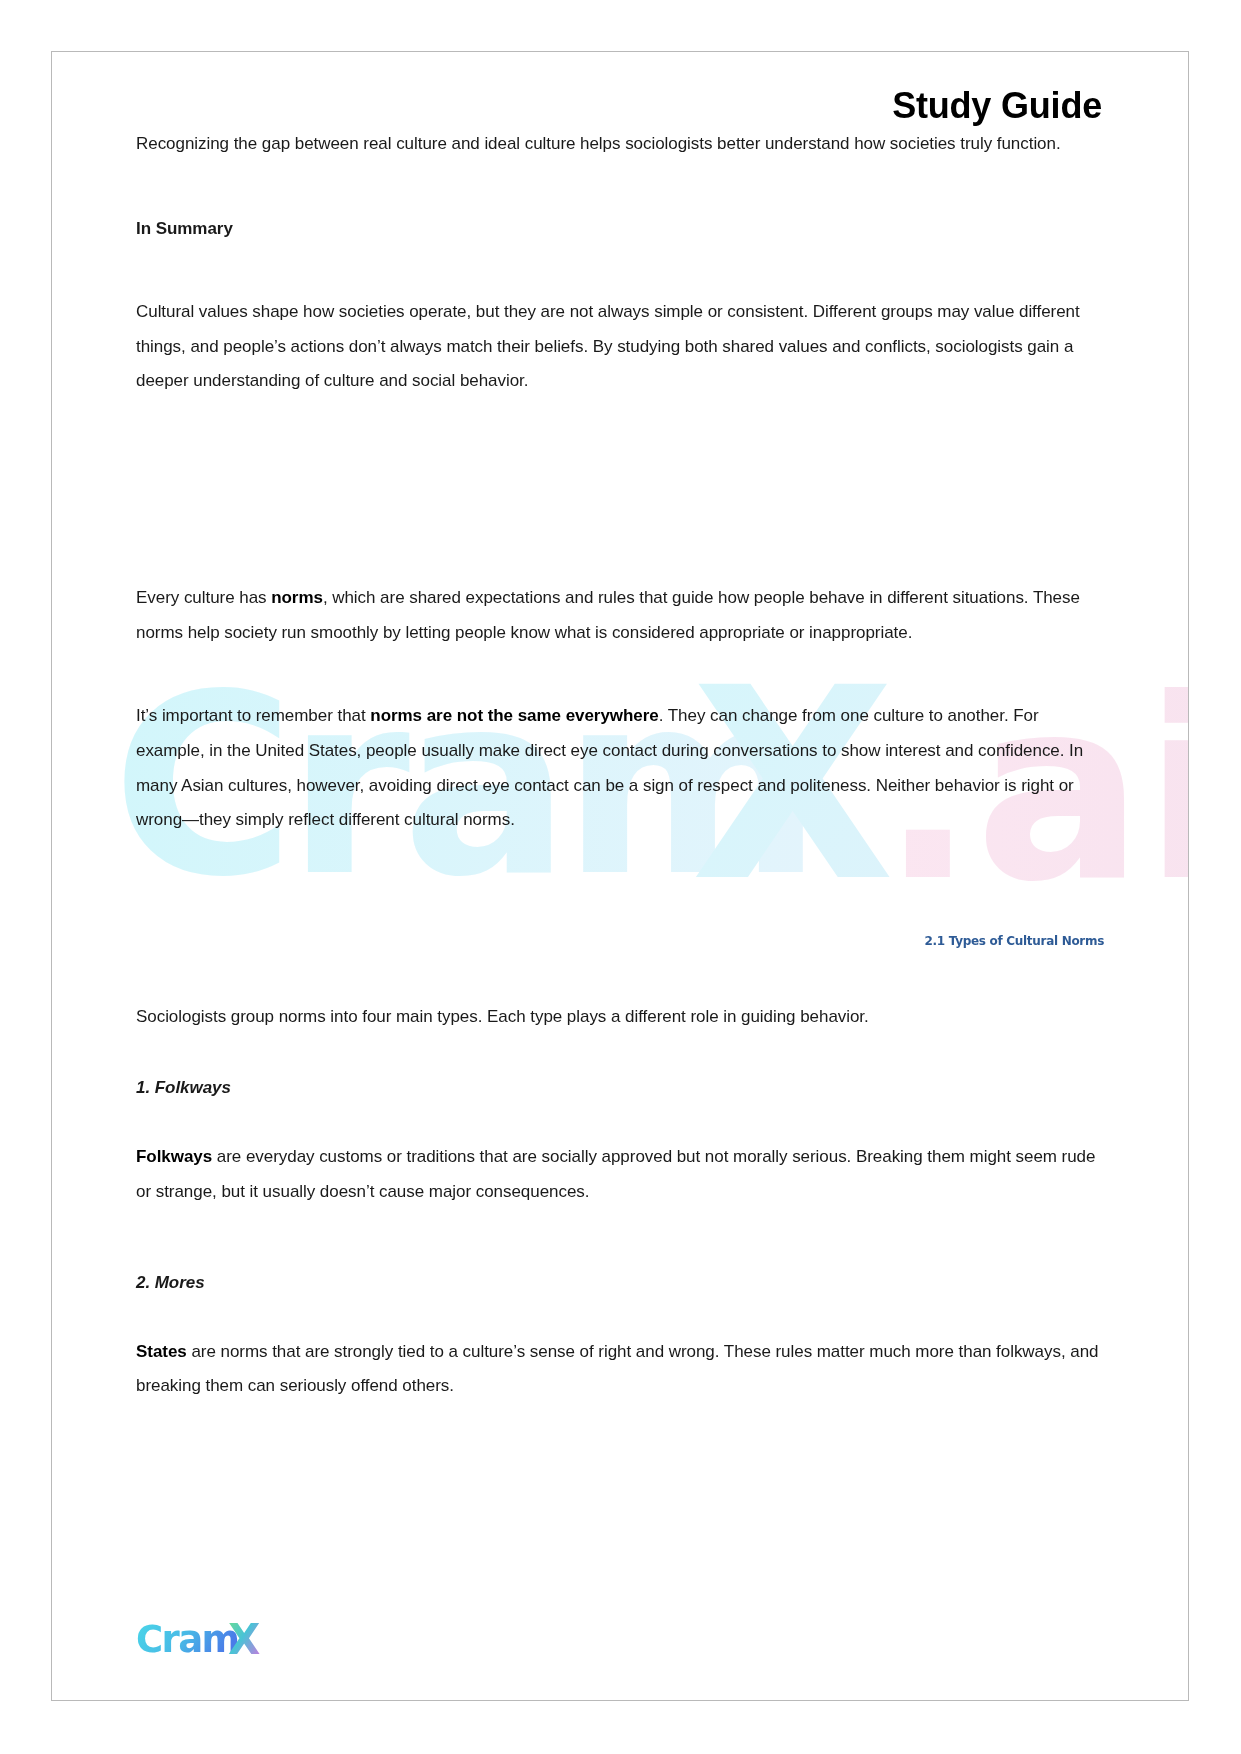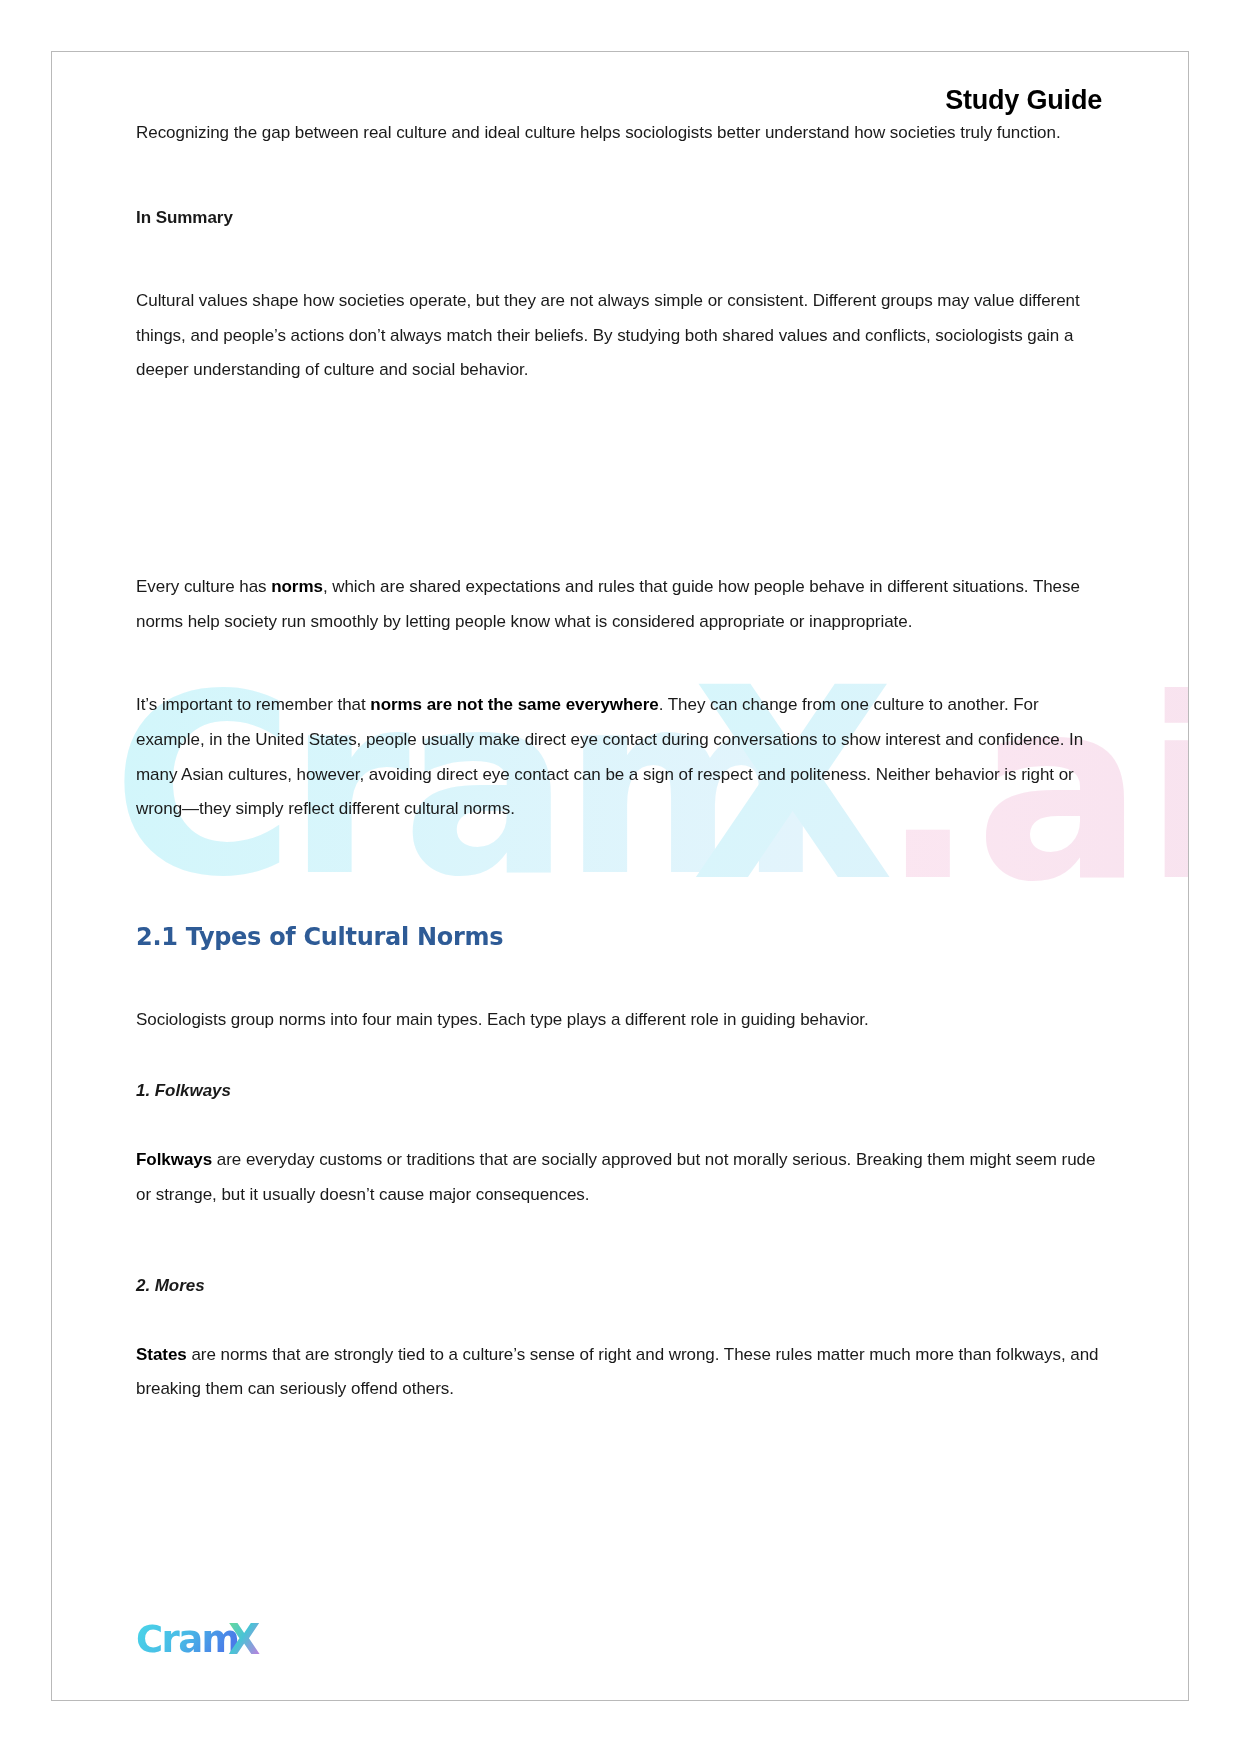--- a/index.html
+++ b/index.html
@@ -40,21 +40,21 @@
 
   
   .content {
     position: relative;
     z-index: 2;
     padding: 0 84px 0 84px;
   }
 
   .doc-title {
     text-align: right;
-    font-size: 27px;
+    font-size: 36px;
     font-weight: bold;
     color: #000000;
     letter-spacing: -0.2px;
     margin: 33px 0 0 0;
     padding-right: 2px;
   }
 
   p.body-text, .bold-head, .ital-head {
     font-size: 17px;
     line-height: 2.05;
@@ -82,25 +82,26 @@
     font-family: "DejaVu Sans", sans-serif;
     font-size: 26px;
     font-weight: 400;
     color: #2d5289;
     letter-spacing: -0.4px;
     margin: 0;
   }
 
   .h-sub {
     font-family: "DejaVu Sans", sans-serif;
-    font-size: 24px;
+    font-size: 12px;
     font-weight: bold;
     color: #2e5b96;
     letter-spacing: -0.3px;
     margin: 0;
+    text-align: right;
   }
 
   .sp-a { height: 86px; }
   .sp-b { height: 32px; }
   .sp-c { height: 78px; }
   .sp-d { height: 30px; }
 
   
   .footer-logo {
     position: absolute;

